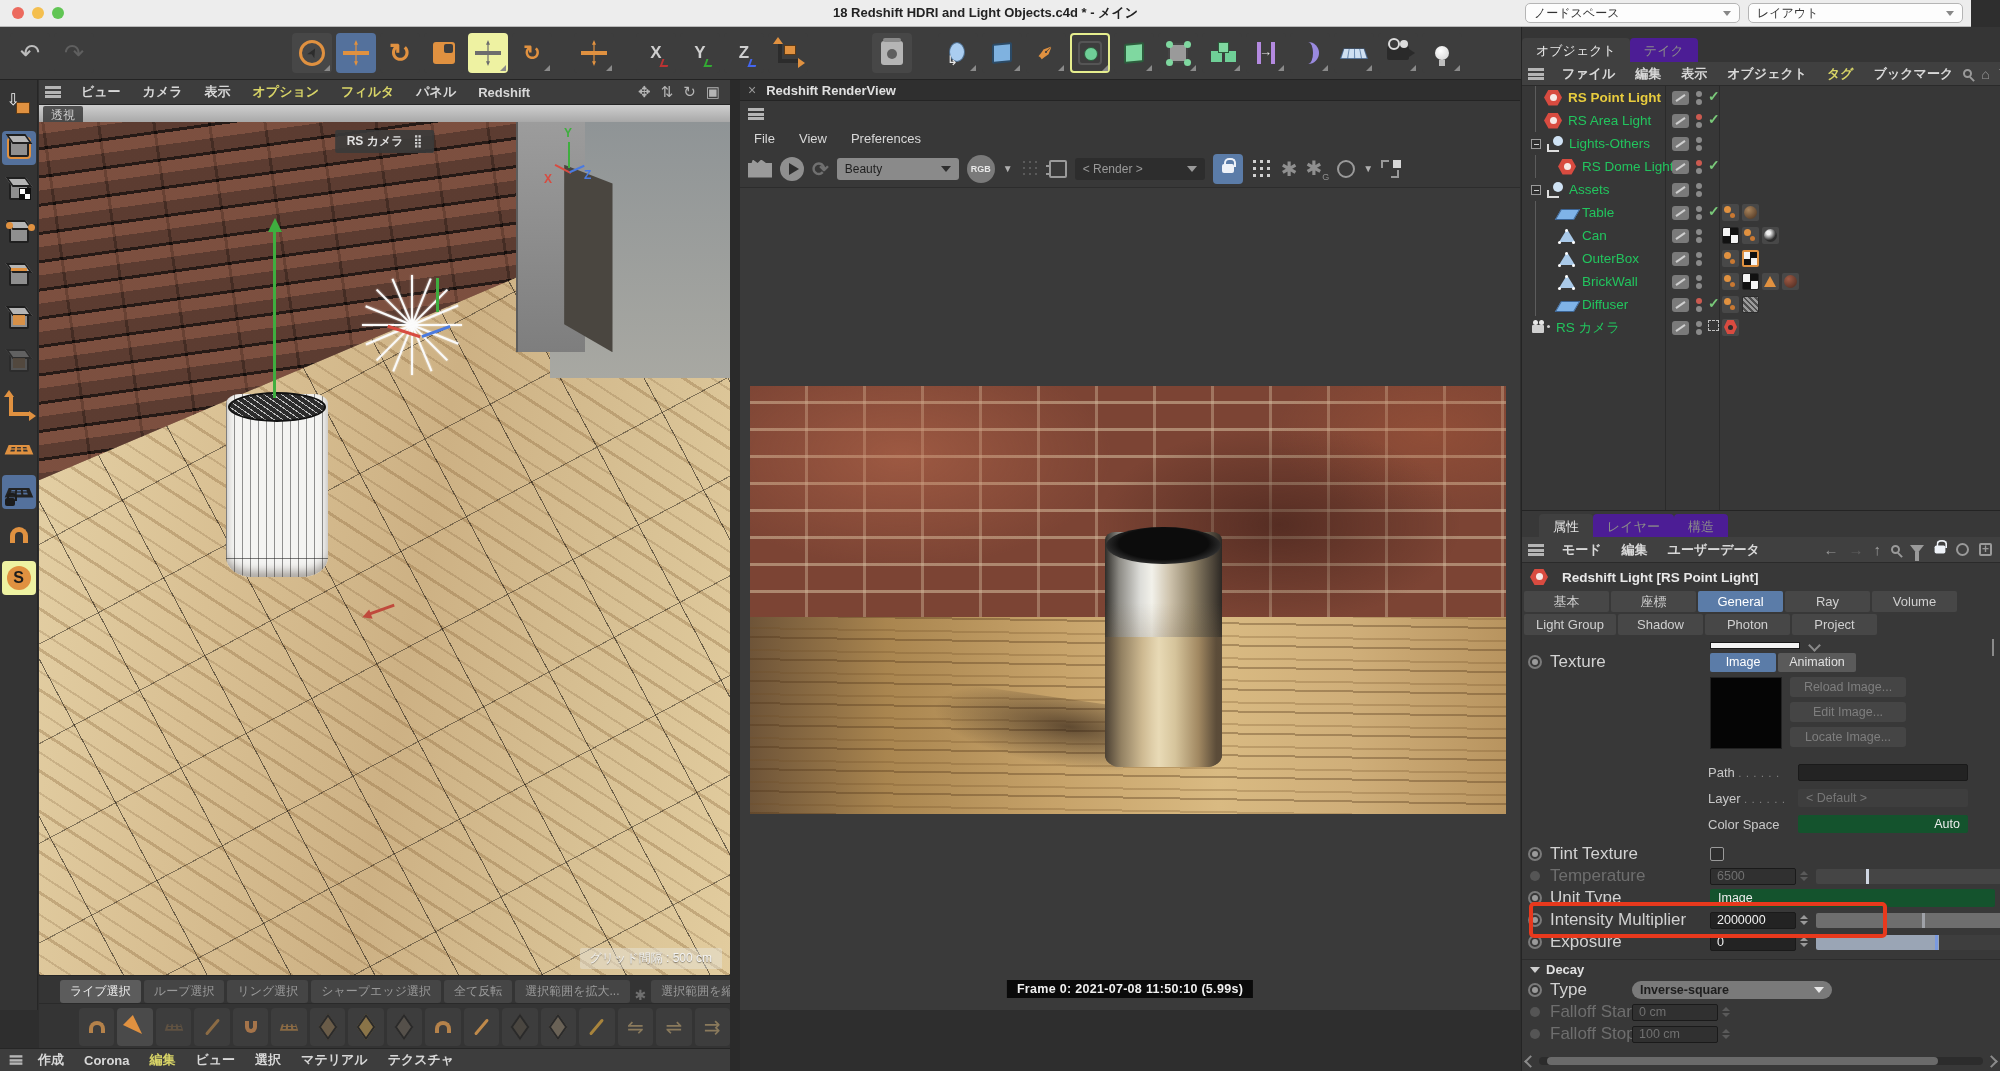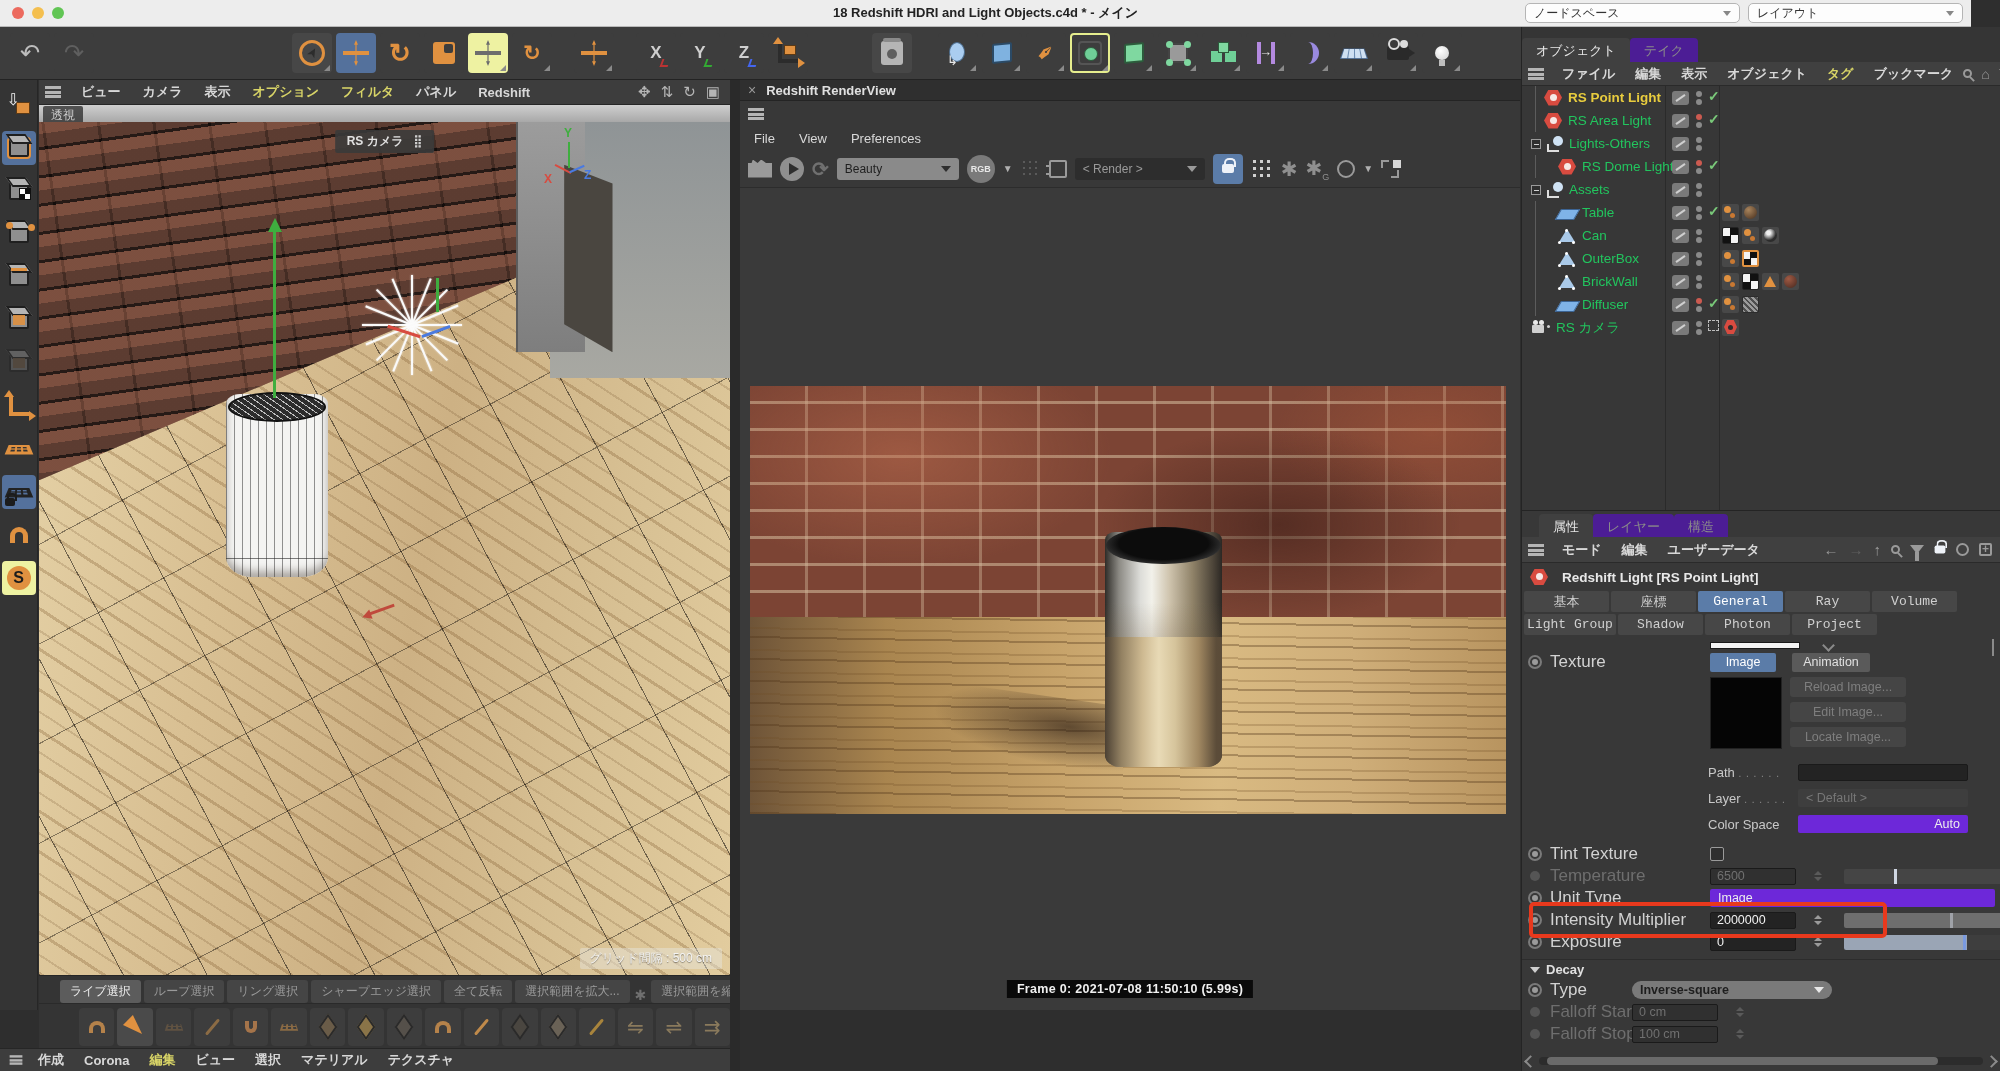--- a/index.html
+++ b/index.html
@@ -270,48 +270,48 @@
   
   .am { position:absolute; left:0; top:483px; width:100%; height:561px; background:#383838; border-top:1px solid #242424; }
   .am-tabs { position:absolute; left:17px; top:3px; display:flex; }
   .am-menubar { position:absolute; left:0; top:26px; width:100%; height:26px; background:#404040; display:flex; align-items:center; padding-left:6px; border-bottom:1px solid #2a2a2a; }
   .am-navic { display:flex; gap:10px; margin-left:auto; margin-right:8px; align-items:center; color:#9a9a9a; font-size:15px; }
   .am-navic .dimmed { color:#5f5f5f; }
   .am-title { position:absolute; left:0; top:53px; height:26px; display:flex; align-items:center; gap:8px; padding-left:8px; }
   .am-title .hexlight { width:18px; height:16px; position:relative; }
   .am-title b { font-size:13.5px; color:#e8e8e8; }
   .am-tabbtns { position:absolute; left:2px; top:80px; width:476px; display:flex; flex-wrap:wrap; gap:2px; }
-  .am-tabbtn { flex:0 0 auto; width:110px; height:21px; background:#474747; color:#d0d0d0; display:flex; align-items:center; justify-content:center; font-size:13px; border-radius:2px;font-family:Liberation Mono, monospace; }
+  .am-tabbtn { flex:0 0 auto; width:110px; height:21px; background:#474747; color:#d0d0d0; display:flex; align-items:center; justify-content:center; font-size:13px; border-radius:2px; }
   .am-tabbtn.w85 { width:85px; }
   .am-tabbtn.active { background:#5b7ca8; color:#fff; }
   .am-fields { position:absolute; left:0; top:128px; width:100%; height:400px; }
   .am-row { position:relative; height:22px; display:flex; align-items:center; }
   .radio { width:14px; height:14px; border-radius:50%; border:2px solid #7a7a7a; margin:0 8px 0 6px; position:relative; flex:0 0 auto; }
   .radio::after { content:""; position:absolute; left:2px; top:2px; width:6px; height:6px; border-radius:50%; background:#9a9a9a; }
   .radio.dim { border-color:#4e4e4e; width:10px; height:10px; margin:0 10px 0 8px; background:#555; border-width:0; }
   .radio.dim::after { display:none; }
   .am-label { font-size:17px; color:#d2d2d2; white-space:nowrap; }
   .am-label.dim { color:#6e6e6e; }
-  .fieldcol { position:absolute; left:188px; display:flex; align-items:center; gap:16px; }
+  .fieldcol { position:absolute; left:188px; display:flex; align-items:center; gap:2px; }
   .fieldcol2 { position:absolute; left:186px; display:flex; align-items:center; }
   .leaderlbl { font-size:13px; color:#c8c8c8; width:90px; }
   .leaderlbl .ldots { color:#8a8a8a; letter-spacing:1px; font-size:10px; }
   .numfield { width:86px; height:17px; background:#232323; border:1px solid #1a1a1a; border-radius:2px; color:#f0f0f0; font-size:12.5px; display:flex; align-items:center; padding:0 6px; }
   .numfield.dim { color:#707070; background:#303030; }
   .numfield.wide { width:170px; }
   .stepper { width:12px; height:17px; display:flex; flex-direction:column; justify-content:center; gap:2px; align-items:center; }
   .stepper i { width:0; height:0; border-left:4px solid transparent; border-right:4px solid transparent; }
   .stepper .up { border-bottom:4px solid #9a9a9a; }
   .stepper .dn { border-top:4px solid #9a9a9a; }
   .stepper.dim .up { border-bottom-color:#5a5a5a; } .stepper.dim .dn { border-top-color:#5a5a5a; }
   .slider { position:relative; height:15px; background:#6e6e6e; border-radius:2px; margin-left:4px; }
   .slider.dim { background:#454545; }
   .slider .notch { position:absolute; top:0; width:3px; height:100%; background:#cfd6e2; }
   .slider .notch.blue { background:#7a9ae0; }
-  .dropfield { height:18px; background:#6d28d9; color:#ededed; font-size:12.5px; display:flex; align-items:center; padding:0 8px; border-radius:2px; }
+  .dropfield { height:18px; background:#14532d; color:#ededed; font-size:12.5px; display:flex; align-items:center; padding:0 8px; border-radius:2px; }
   .dropfield.dim { background:#3e3e3e; color:#777; }
   .dropfield.lite { background:#7a7a7a; color:#1e1e1e; font-weight:bold; }
   .dropfield .dar { margin-left:auto; border-left:5px solid transparent; border-right:5px solid transparent; border-top:6px solid #e8e8e8; }
   .checkbox { width:14px; height:14px; border:1px solid #9a9a9a; background:#2e2e2e; border-radius:2px; }
   .imgbtn { width:66px; height:19px; display:flex; align-items:center; justify-content:center; font-size:12.5px; border-radius:2px; background:#5a5a5a; color:#e0e0e0; }
   .imgbtn.active { background:#5b7ca8; color:#fff; }
   .greybtn { width:116px; height:20px; background:#454545; color:#7e7e7e; font-size:12.5px; display:flex; align-items:center; justify-content:center; border-radius:3px; }
   .texpreview { width:72px; height:72px; background:#050505; border:1px solid #222; }
   .colorstrip { width:90px; height:7px; background:#f4f4f4; border:1px solid #1a1a1a; }
   .decay-head { display:flex; align-items:center; gap:6px; padding-left:8px; height:20px; font-weight:bold; color:#e0e0e0; border-top:1px solid #2c2c2c; margin-top:6px; }

